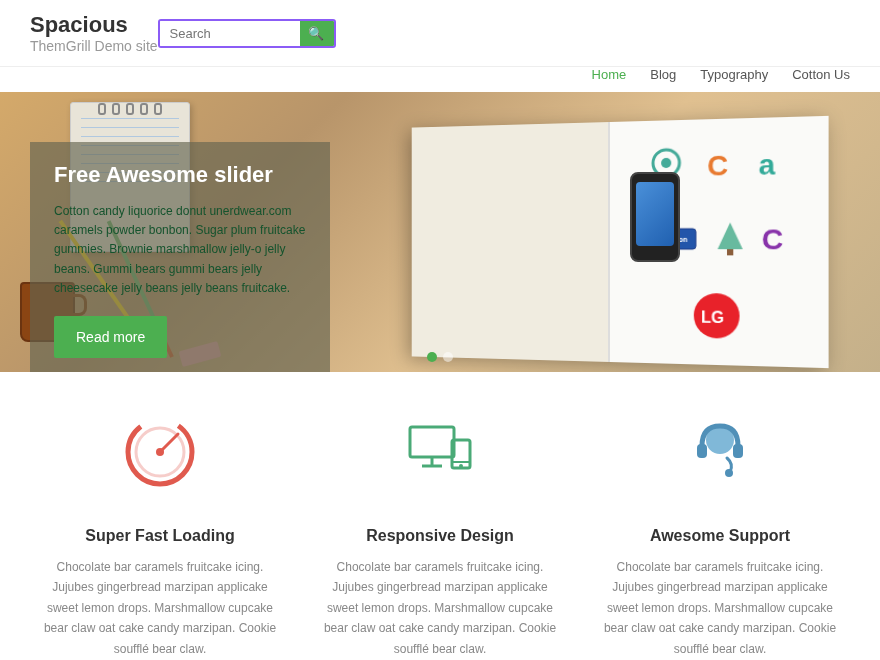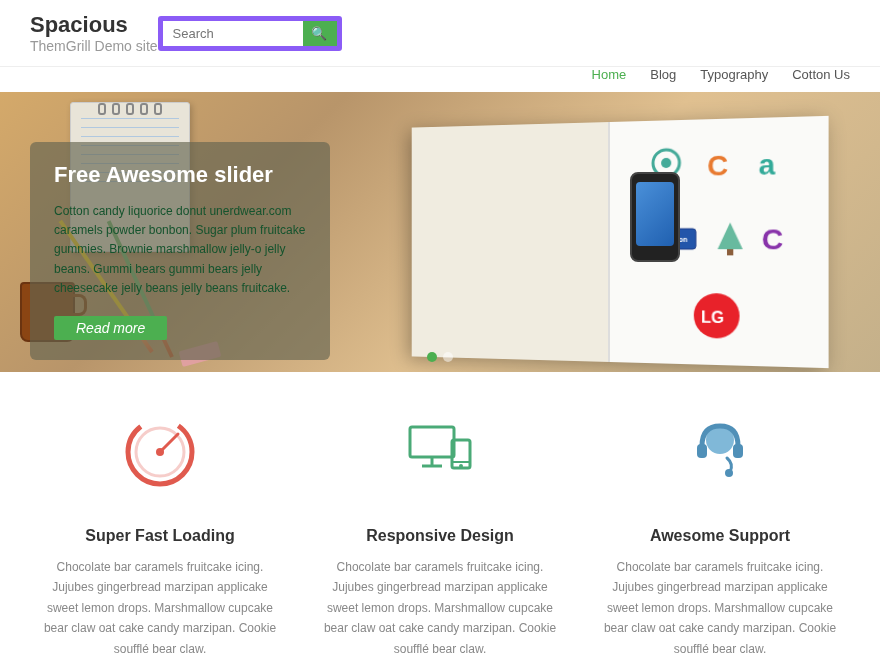--- a/index.html
+++ b/index.html
@@ -25,21 +25,21 @@
       color: #999;
     }
     .header-right {
       display: flex;
       align-items: center;
       gap: 16px;
     }
     .search-box {
       display: flex;
       align-items: center;
-      border: 5px solid #8b5cf6;
+      border: 2px solid #8b5cf6;
       border-radius: 3px;
       overflow: hidden;
     }
     .search-input {
       border: none;
       outline: none;
       padding: 5px 10px;
       font-size: 13px;
       width: 140px;
       color: #999;
@@ -150,43 +150,41 @@
 
     
     .hero-overlay {
       position: absolute;
       left: 30px;
       top: 50px;
       width: 300px;
       background: rgba(100, 100, 80, 0.65);
       padding: 20px 24px;
       color: #fff;
-      border-radius: 6px;
     }
     .hero-title {
       font-size: 22px;
       font-weight: bold;
       margin-bottom: 14px;
     }
     .hero-text {
       font-size: 12px;
       line-height: 1.6;
       color: #14532d;
       margin-bottom: 18px;
     }
     .hero-btn {
       display: inline-block;
       background: #4caf50;
       color: #fff;
-      padding: 4px 22px;
+      padding: 13px 22px;
       font-size: 14px;
       cursor: pointer;
       border: none;
       border-radius: 2px;
-      font-style: italic;
     }
 
     
     .slider-dots {
       position: absolute;
       bottom: 10px;
       left: 50%;
       transform: translateX(-50%);
       display: flex;
       gap: 6px;

